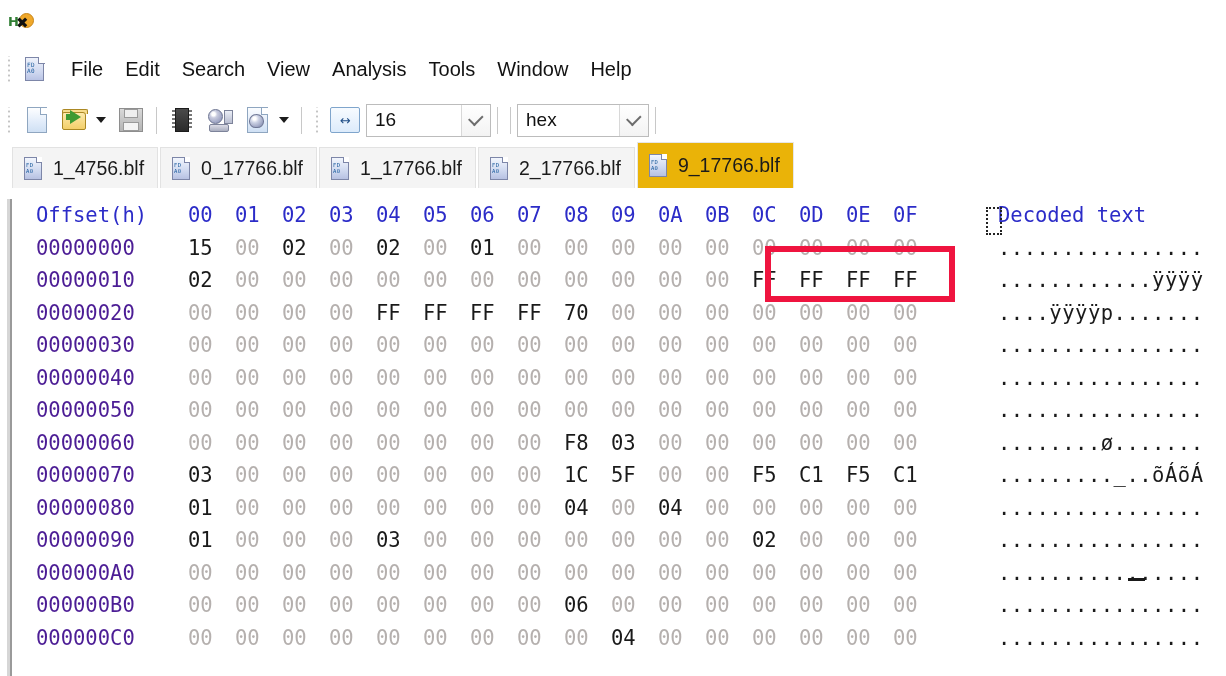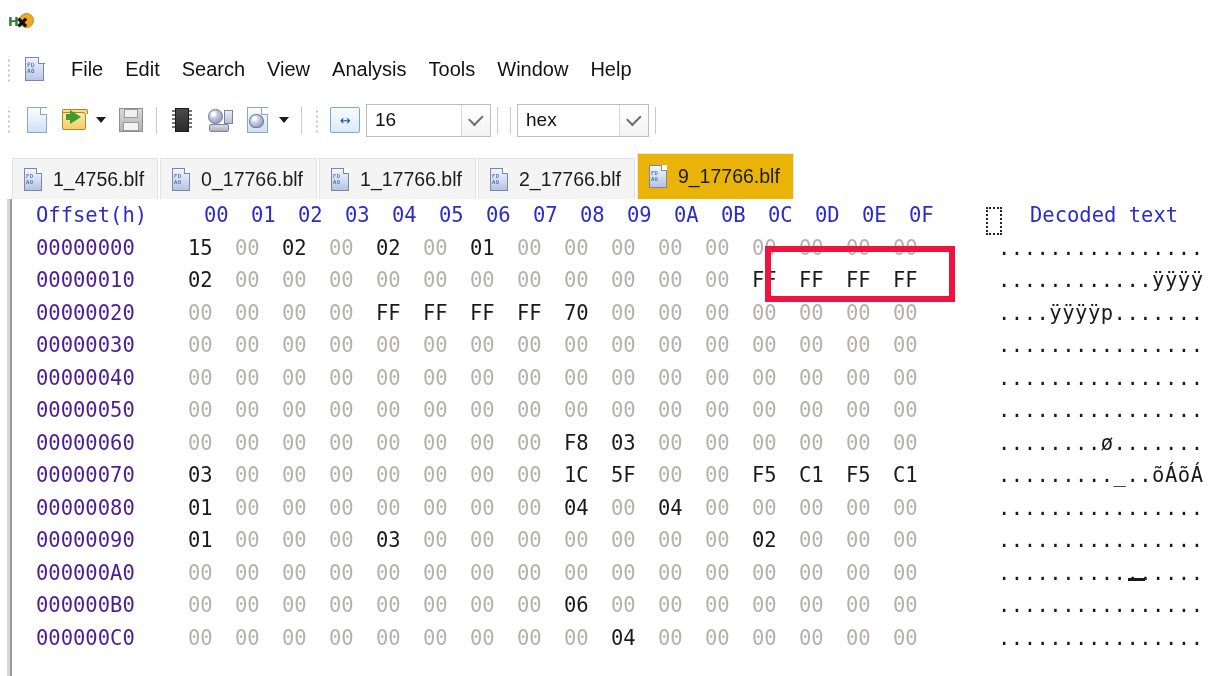--- a/index.html
+++ b/index.html
@@ -366,21 +366,21 @@
     border-bottom: 2px solid #6d6d6d;
     transform: rotate(-45deg) translate(1px,-2px);
   }
   .combo-bpr { width: 125px; margin-left: 2px; }
   .combo-enc { width: 278px; }
   .combo-base { width: 132px; }
 
   
   .tabbar {
     position: absolute;
-    left: 0; top: 151px;
+    left: 0; top: 140px;
     width: 1226px; height: 48px;
     background: #ffffff;
     display: flex;
     align-items: flex-end;
     box-sizing: border-box;
     padding-left: 12px;
   }
   .tab {
     height: 41px;
     display: flex;
@@ -461,21 +461,21 @@
     font-family: "DejaVu Sans Mono", monospace;
     font-size: 20.5px;
     line-height: 32.5px;
     white-space: pre;
   }
   .hexrow {
     display: flex;
     align-items: baseline;
     height: 32.5px;
   }
-  .hdr-row { color: #2c2cc8; gap: 16px; }
+  .hdr-row { color: #2c2cc8; }
   .col-offset {
     width: 176px;
     padding-left: 24px;
     box-sizing: border-box;
     flex: 0 0 auto;
   }
   .hdr-row .col-offset { color: #2c2cc8; letter-spacing: 0px; }
   .off-val { color: #4c1d95; }
   .col-bytes {
     width: 788px;

